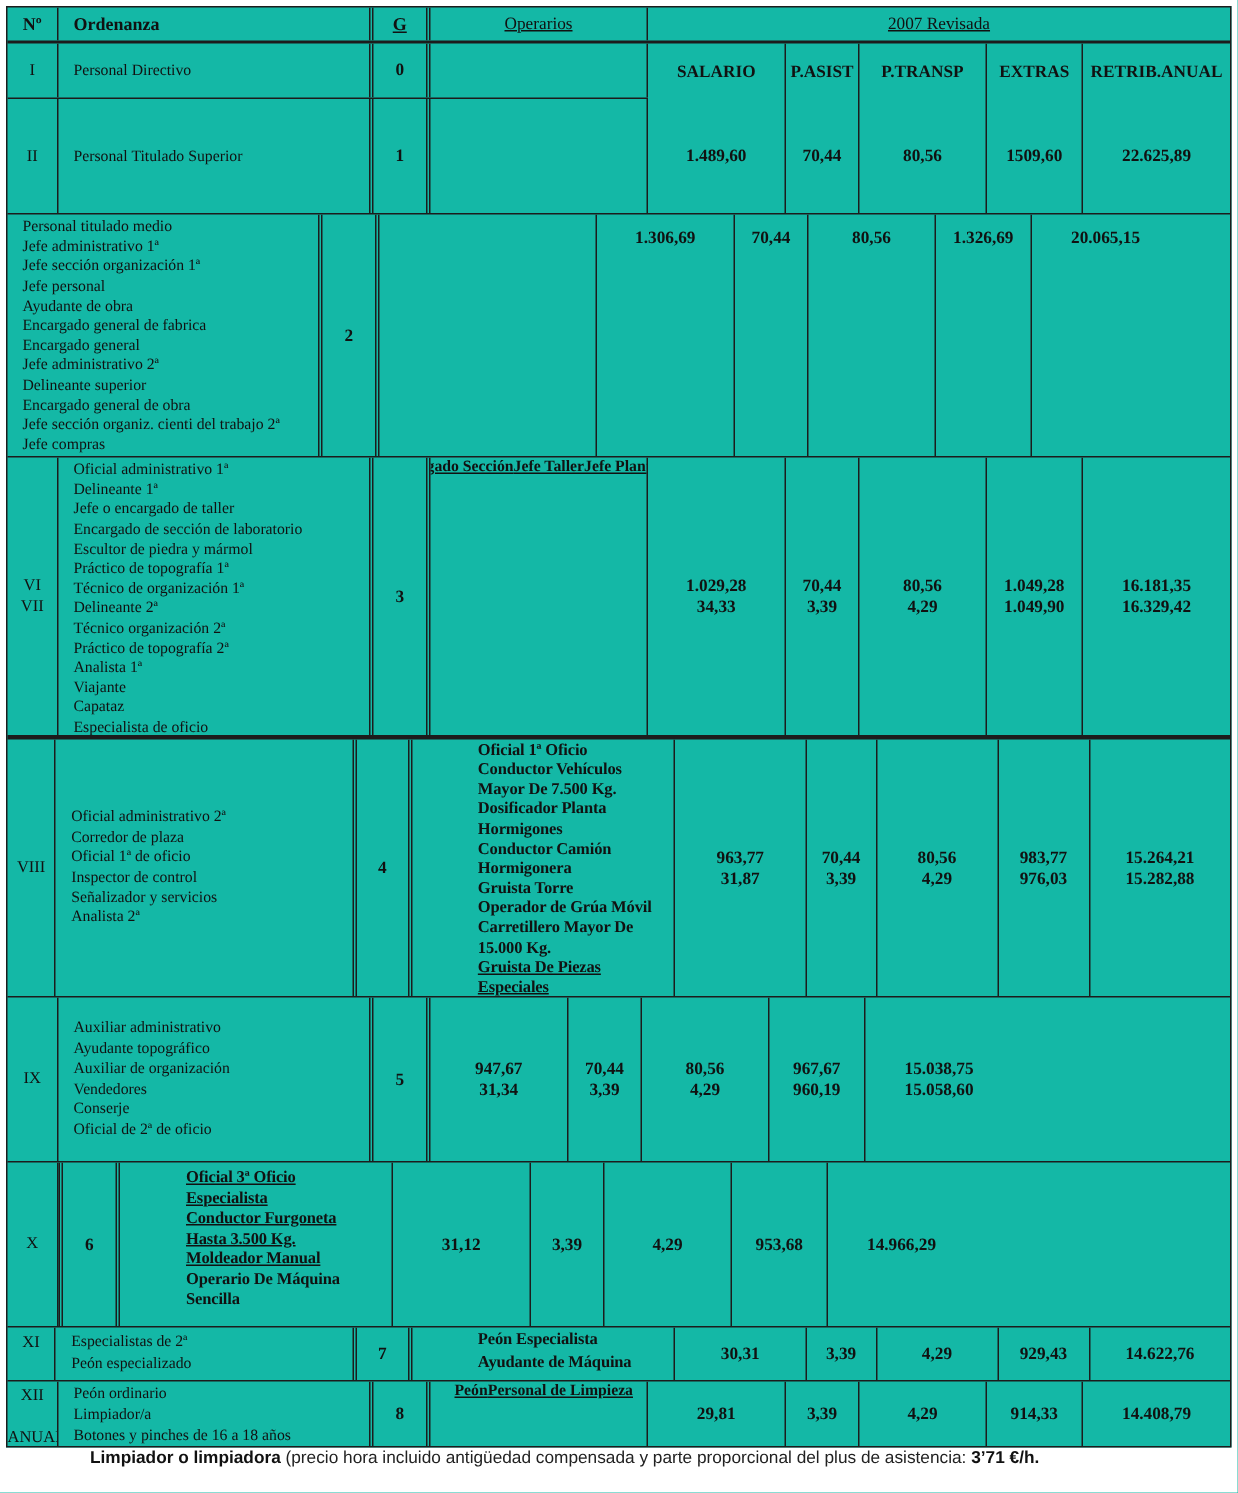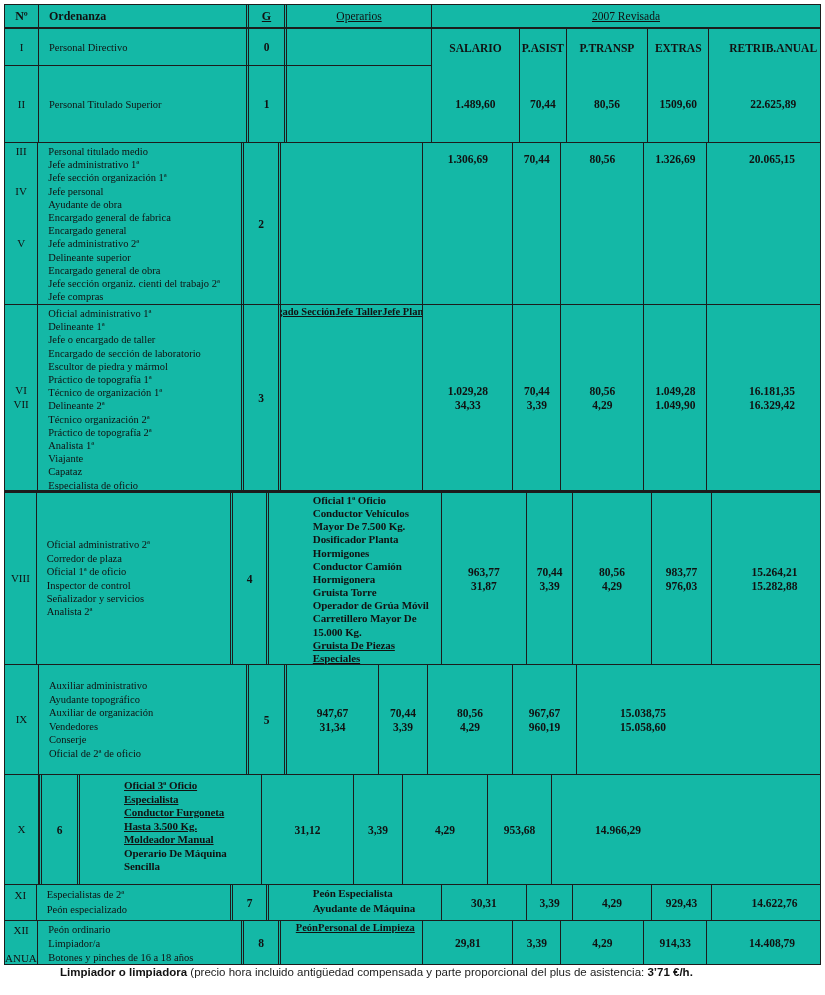--- a/index.html
+++ b/index.html
@@ -18,21 +18,21 @@
   .band.seam{border-top:3px solid var(--bc);}
   .c{box-sizing:border-box;overflow:hidden;position:relative;}
   .c-num{width:34px;border-right:1px solid var(--bc);}
   .c-ord{width:207px;}
   .c-g{width:41px;border-left:3px double var(--bc);border-right:3px double var(--bc);}
   .c-oper{width:145px;border-right:1px solid var(--bc);}
   .c-sal{width:92px;border-right:1px solid var(--bc);}
   .c-asist{width:49px;border-right:1px solid var(--bc);}
   .c-transp{width:85px;border-right:1px solid var(--bc);}
   .c-extras{width:64px;border-right:1px solid var(--bc);}
-  .c-retrib{width:98px;margin-left:17px;}
+  .c-retrib{width:98px;}
   .c-year{width:388px;}
   .stack{display:flex;flex-direction:column;width:427px;}
   .subrow{display:flex;box-sizing:border-box;overflow:hidden;}
   .sub1{height:37px;border-bottom:1px solid var(--bc);}
   .sub2{height:76px;}
   
   .hdr{height:24px;border-top:none;border-bottom:2px solid var(--bc);}
   .hdrc{display:flex;align-items:center;justify-content:center;font-weight:700;font-size:12px;}
   .hdr-ord{justify-content:flex-start;padding-left:10px;}
   .ul{text-decoration:underline;}
@@ -137,34 +137,20 @@
     </div>
     <div class="c c-retrib vstack">
       <div class="vh">RETRIB.ANUAL</div>
       <div class="vv">
           <div class="ln">22.625,89</div>
         </div>
     </div>
   </div>
 
   <div class="band b2" style="height:162px">
-    <div class="c c-num num">
-        <div class="ln">III</div>
-        <div class="ln"></div>
-        <div class="ln"></div>
-        <div class="ln">IV</div>
-        <div class="ln"></div>
-        <div class="ln"></div>
-        <div class="ln"></div>
-        <div class="ln">V</div>
-        <div class="ln"></div>
-        <div class="ln"></div>
-        <div class="ln"></div>
-        <div class="ln"></div>
-      </div>
     <div class="c c-ord ord">
         <div class="ln">Personal titulado medio</div>
         <div class="ln">Jefe administrativo 1ª</div>
         <div class="ln">Jefe sección organización 1ª</div>
         <div class="ln">Jefe personal</div>
         <div class="ln">Ayudante de obra</div>
         <div class="ln">Encargado general de fabrica</div>
         <div class="ln">Encargado general</div>
         <div class="ln">Jefe administrativo 2ª</div>
         <div class="ln">Delineante superior</div>

